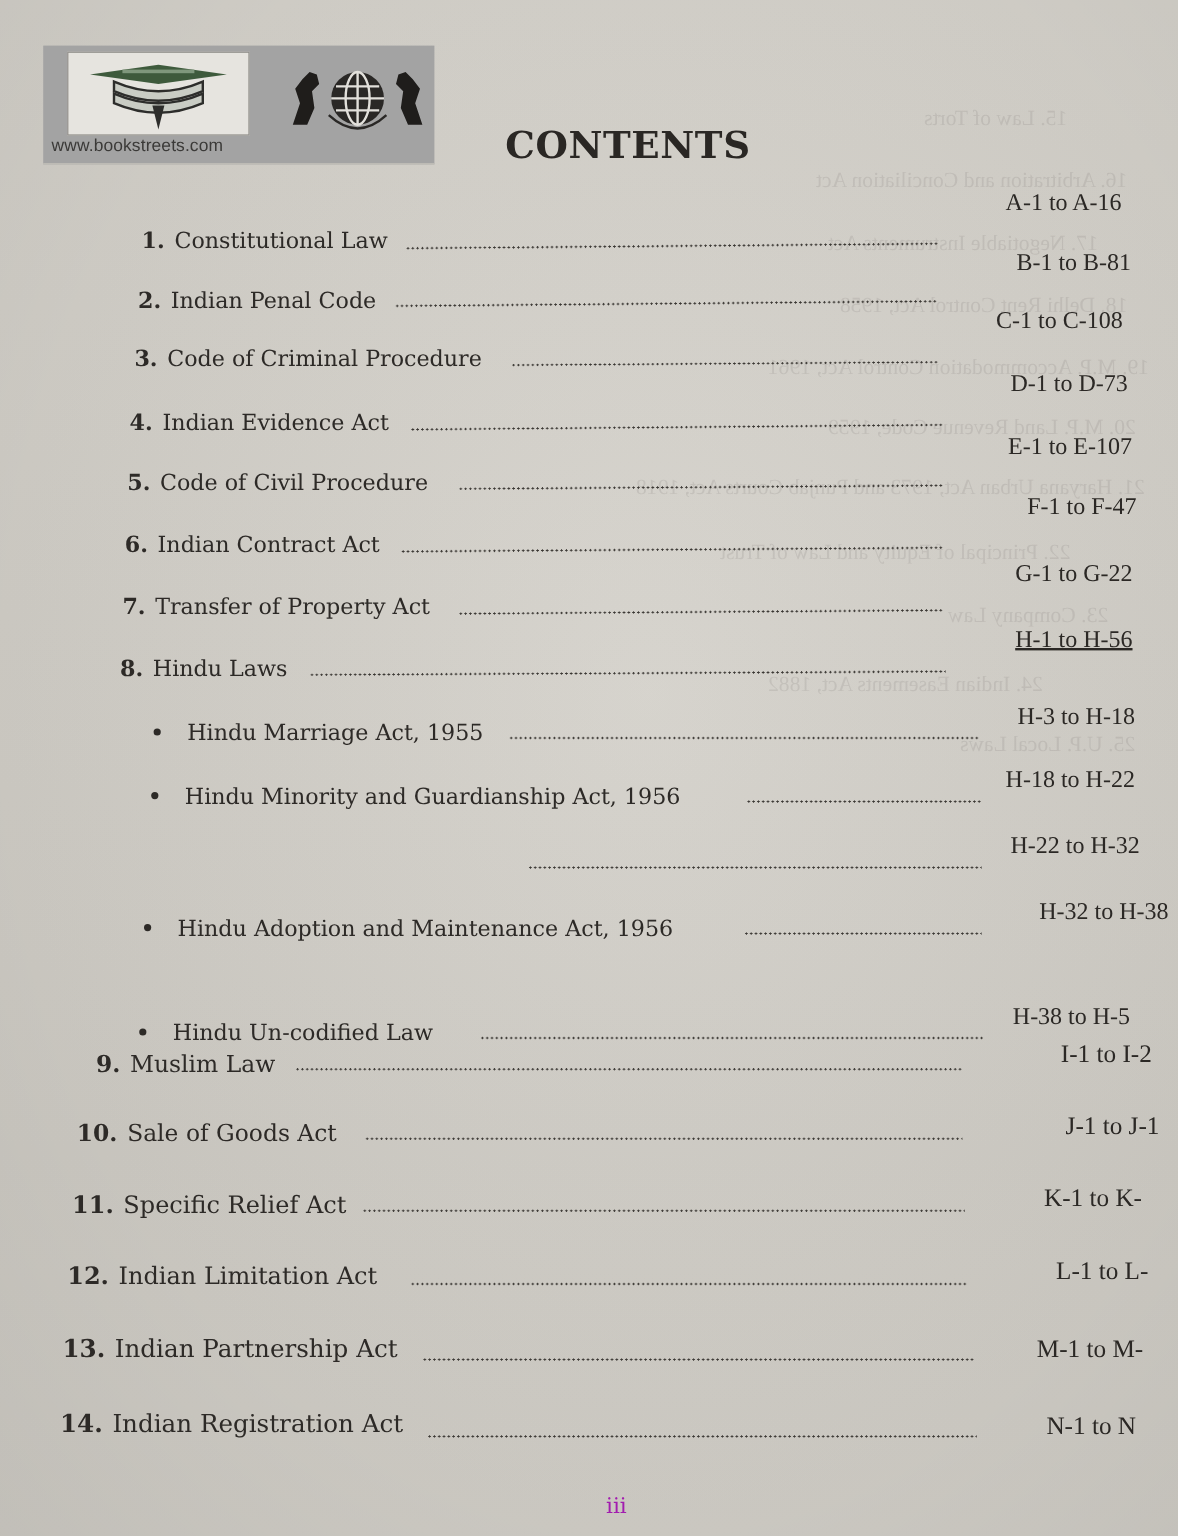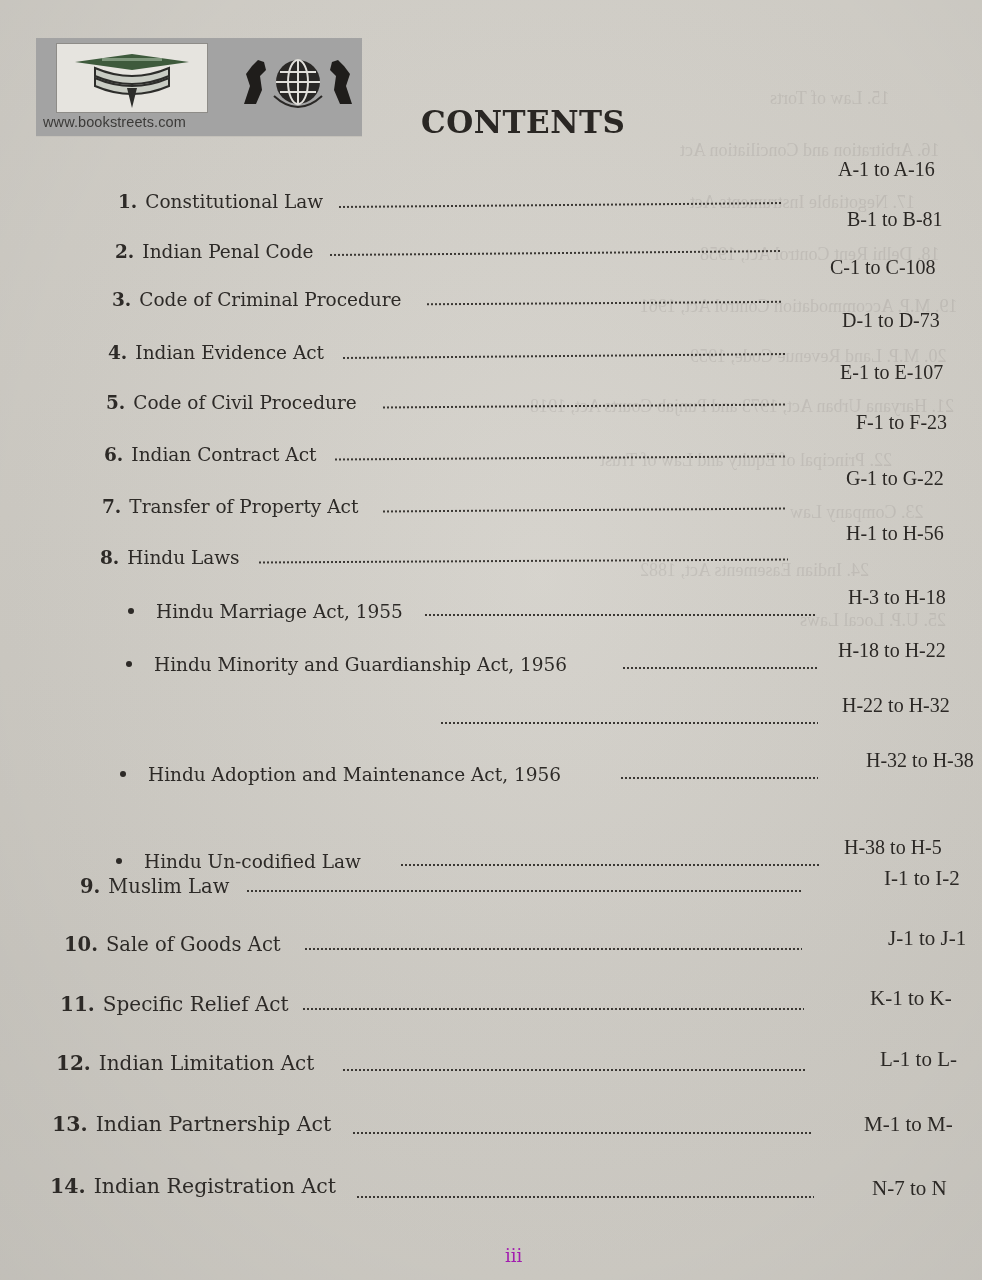--- a/index.html
+++ b/index.html
@@ -182,31 +182,31 @@
     <span class="pages" style="left:734px;top:-24px;">D-1 to D-73</span>
   </div>
   <div class="entry" style="left:106px;top:383px;width:870px;">
     <span class="label"><span class="num">5.</span><span>Code of Civil Procedure</span></span>
     <span class="dots" style="left:276px;width:404px;transform:rotate(-0.4deg);bottom:6px;"></span>
     <span class="pages" style="left:734px;top:-22px;">E-1 to E-107</span>
   </div>
   <div class="entry" style="left:104px;top:435px;width:870px;">
     <span class="label"><span class="num">6.</span><span>Indian Contract Act</span></span>
     <span class="dots" style="left:230px;width:452px;transform:rotate(-0.4deg);bottom:6px;"></span>
-    <span class="pages" style="left:752px;top:-24px;">F-1 to F-23</span>
+    <span class="pages" style="left:752px;top:-24px;">F-1 to F-47</span>
   </div>
   <div class="entry" style="left:102px;top:487px;width:876px;">
     <span class="label"><span class="num">7.</span><span>Transfer of Property Act</span></span>
     <span class="dots" style="left:280px;width:404px;transform:rotate(-0.4deg);bottom:6px;"></span>
     <span class="pages" style="left:744px;top:-20px;">G-1 to G-22</span>
   </div>
   <div class="entry" style="left:100px;top:538px;width:882px;">
     <span class="label"><span class="num">8.</span><span>Hindu Laws</span></span>
     <span class="dots" style="left:158px;width:530px;transform:rotate(-0.3deg);bottom:6px;"></span>
-    <span class="pages" style="left:746px;top:-16px;">H-1 to H-56</span>
+    <span class="pages" style="left:746px;top:-16px;text-decoration:underline;">H-1 to H-56</span>
   </div>
 
   <div class="entry" style="left:128px;top:592px;width:854px;">
     <span class="label"><span class="bullet"></span><span>Hindu Marriage Act, 1955</span></span>
     <span class="dots" style="left:296px;width:392px;bottom:6px;"></span>
     <span class="pages" style="left:720px;top:-6px;">H-3 to H-18</span>
   </div>
   <div class="entry" style="left:126px;top:645px;width:856px;">
     <span class="label"><span class="bullet"></span><span>Hindu Minority and Guardianship Act, 1956</span></span>
     <span class="dots" style="left:496px;width:196px;bottom:6px;"></span>
@@ -248,17 +248,17 @@
     <span class="pages" style="left:824px;top:2px;font-size:21px;">L-1 to L-</span>
   </div>
   <div class="entry" style="left:52px;top:1106px;width:930px;">
     <span class="label" style="font-size:20.5px;"><span class="num">13.</span><span>Indian Partnership Act</span></span>
     <span class="dots" style="left:300px;width:460px;bottom:2px;"></span>
     <span class="pages" style="left:812px;top:6px;font-size:21px;">M-1 to M-</span>
   </div>
   <div class="entry" style="left:50px;top:1168px;width:932px;">
     <span class="label" style="font-size:20.5px;"><span class="num">14.</span><span>Indian Registration Act</span></span>
     <span class="dots" style="left:306px;width:458px;bottom:0px;"></span>
-    <span class="pages" style="left:822px;top:8px;font-size:21px;">N-7 to N</span>
+    <span class="pages" style="left:822px;top:8px;font-size:21px;">N-1 to N</span>
   </div>
 </div>
 
 <div class="page-number">iii</div>
 
 </body></html>

